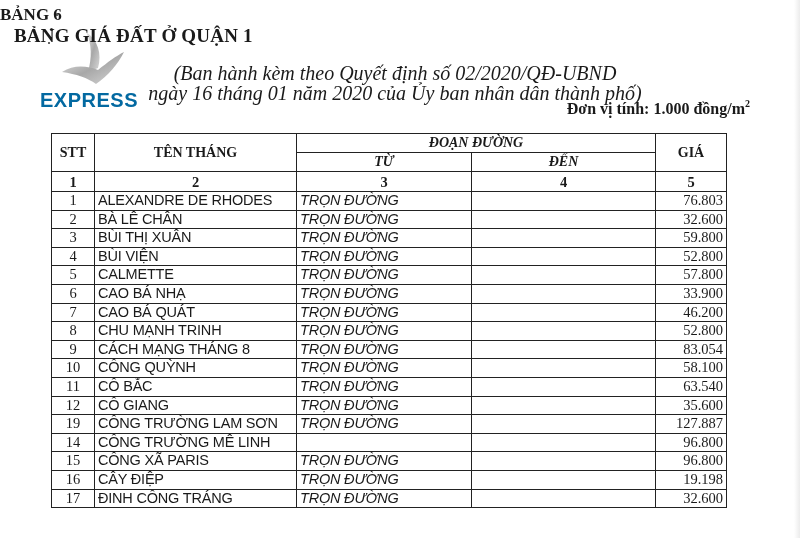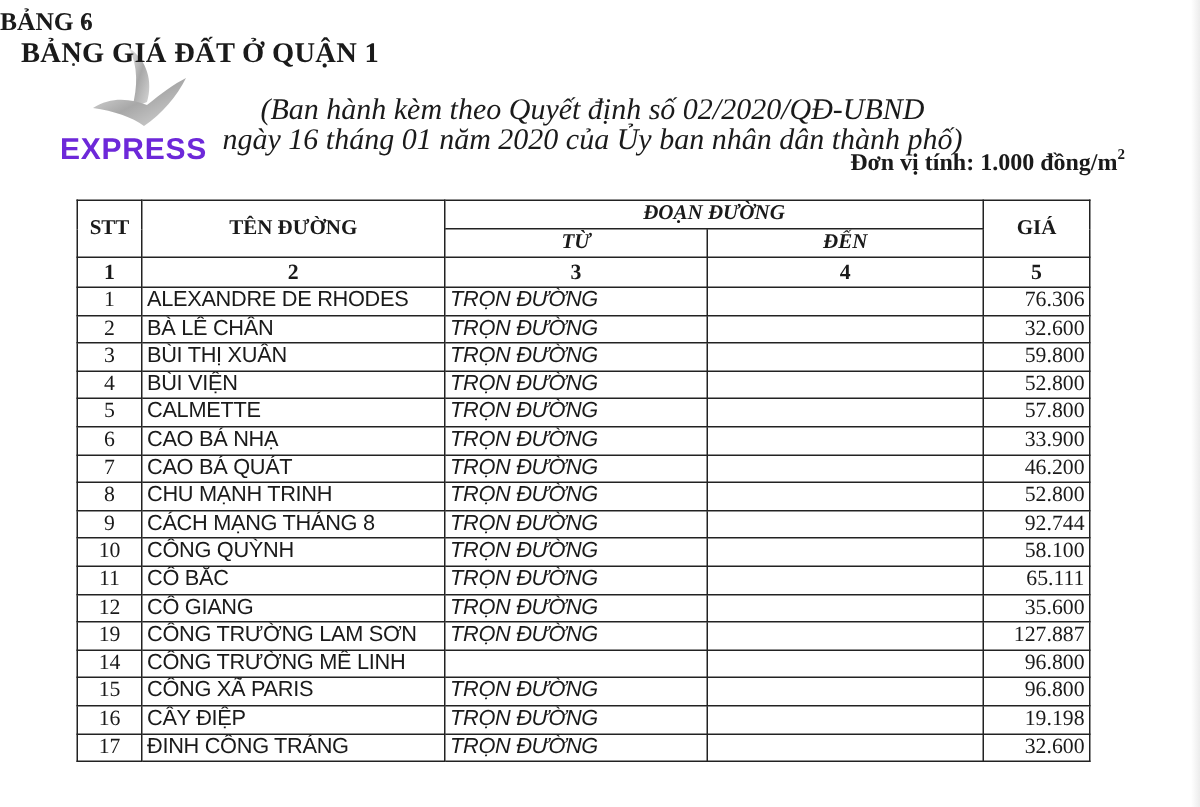--- a/index.html
+++ b/index.html
@@ -9,21 +9,21 @@
     font-family:"Liberation Serif", "DejaVu Serif", serif;
   }
   .right-edge {
     position:absolute; right:0; top:0; width:6px; height:538px;
     background:linear-gradient(to right, #ffffff, #ececec);
   }
   .logo { position:absolute; left:36px; top:26px; width:120px; height:90px; }
   .logo svg { position:absolute; left:22px; top:2px; }
   .logo-text {
     position:absolute; left:4px; top:63px; font-family:"Liberation Sans", sans-serif;
-    font-weight:bold; font-size:20px; letter-spacing:0.5px; color:#6d28d9;text-align:center;
+    font-weight:bold; font-size:20px; letter-spacing:0.5px; color:#0369a1;text-align:center;
   }
   .dot { position:absolute; width:3px; height:3px; border-radius:50%; background:#333; }
 
   .doc-header { position:absolute; left:0; top:0; width:800px; }
   .table-no {
     position:absolute; left:0; width:760px; top:5px; text-align:left;
     font-weight:bold; font-size:17px;
   }
   .doc-title {
     position:absolute; left:0; width:760px; top:25px; text-align:left;
@@ -93,21 +93,21 @@
   <colgroup>
     <col style="width:43px">
     <col style="width:202px">
     <col style="width:175px">
     <col style="width:184px">
     <col style="width:71px">
   </colgroup>
   <thead>
     <tr>
       <th rowspan="2" class="h-tall">STT</th>
-      <th rowspan="2" class="h-tall">TÊN ĐƯỜNG</th>
+      <th rowspan="2" class="h-tall">TÊN THÁNG</th>
       <th colspan="2" class="h-half">ĐOẠN ĐƯỜNG</th>
       <th rowspan="2" class="h-tall">GIÁ</th>
     </tr>
     <tr>
       <th class="h-half">TỪ</th>
       <th class="h-half">ĐẾN</th>
     </tr>
     <tr class="numrow">
       <td>1</td>
       <td>2</td>
@@ -115,21 +115,21 @@
       <td>4</td>
       <td>5</td>
     </tr>
   </thead>
   <tbody id="rows">
       <tr class="row">
         <td class="c-stt">1</td>
         <td class="c-name">ALEXANDRE  DE RHODES</td>
         <td class="c-from">TRỌN ĐƯỜNG</td>
         <td class="c-to"></td>
-        <td class="c-price">76.306</td>
+        <td class="c-price">76.803</td>
       </tr>
       <tr class="row">
         <td class="c-stt">2</td>
         <td class="c-name">BÀ LÊ CHÂN</td>
         <td class="c-from">TRỌN ĐƯỜNG</td>
         <td class="c-to"></td>
         <td class="c-price">32.600</td>
       </tr>
       <tr class="row">
         <td class="c-stt">3</td>
@@ -171,35 +171,35 @@
         <td class="c-name">CHU MẠNH TRINH</td>
         <td class="c-from">TRỌN ĐƯỜNG</td>
         <td class="c-to"></td>
         <td class="c-price">52.800</td>
       </tr>
       <tr class="row">
         <td class="c-stt">9</td>
         <td class="c-name">CÁCH MẠNG THÁNG 8</td>
         <td class="c-from">TRỌN ĐƯỜNG</td>
         <td class="c-to"></td>
-        <td class="c-price">92.744</td>
+        <td class="c-price">83.054</td>
       </tr>
       <tr class="row">
         <td class="c-stt">10</td>
         <td class="c-name">CÔNG QUỲNH</td>
         <td class="c-from">TRỌN ĐƯỜNG</td>
         <td class="c-to"></td>
         <td class="c-price">58.100</td>
       </tr>
       <tr class="row">
         <td class="c-stt">11</td>
         <td class="c-name">CÔ BẮC</td>
         <td class="c-from">TRỌN ĐƯỜNG</td>
         <td class="c-to"></td>
-        <td class="c-price">65.111</td>
+        <td class="c-price">63.540</td>
       </tr>
       <tr class="row">
         <td class="c-stt">12</td>
         <td class="c-name">CÔ GIANG</td>
         <td class="c-from">TRỌN ĐƯỜNG</td>
         <td class="c-to"></td>
         <td class="c-price">35.600</td>
       </tr>
       <tr class="row">
         <td class="c-stt">19</td>

